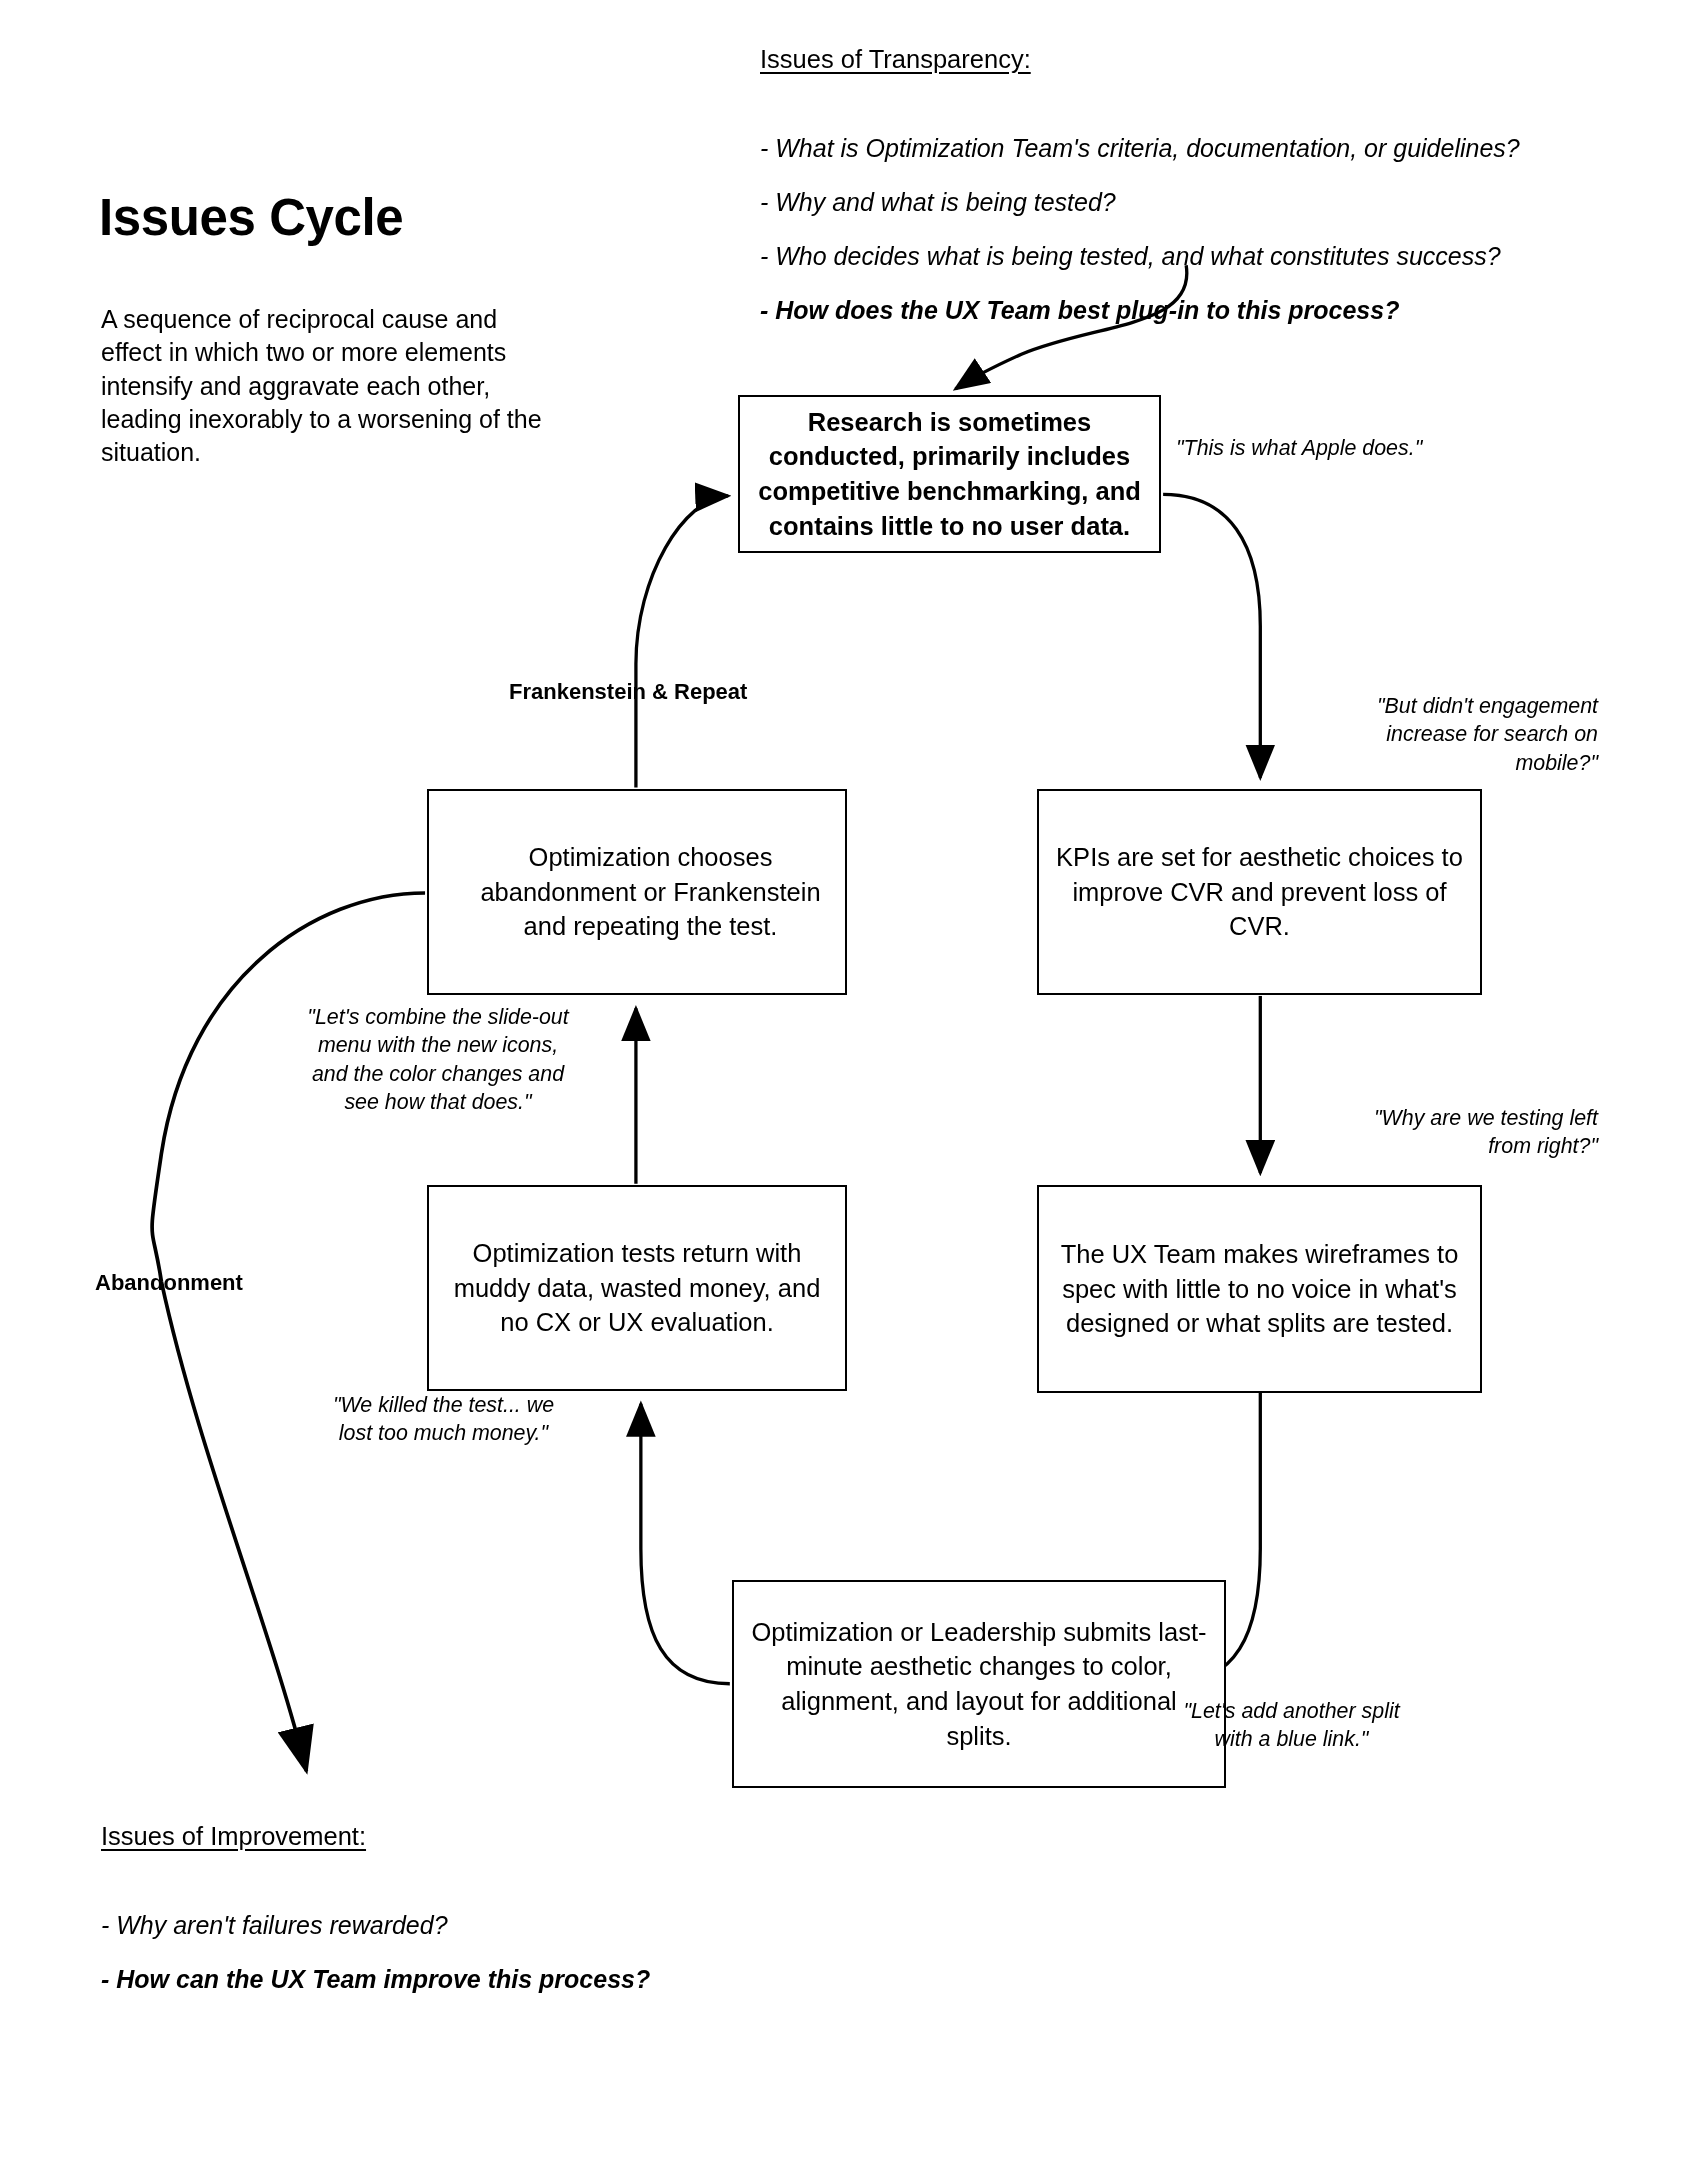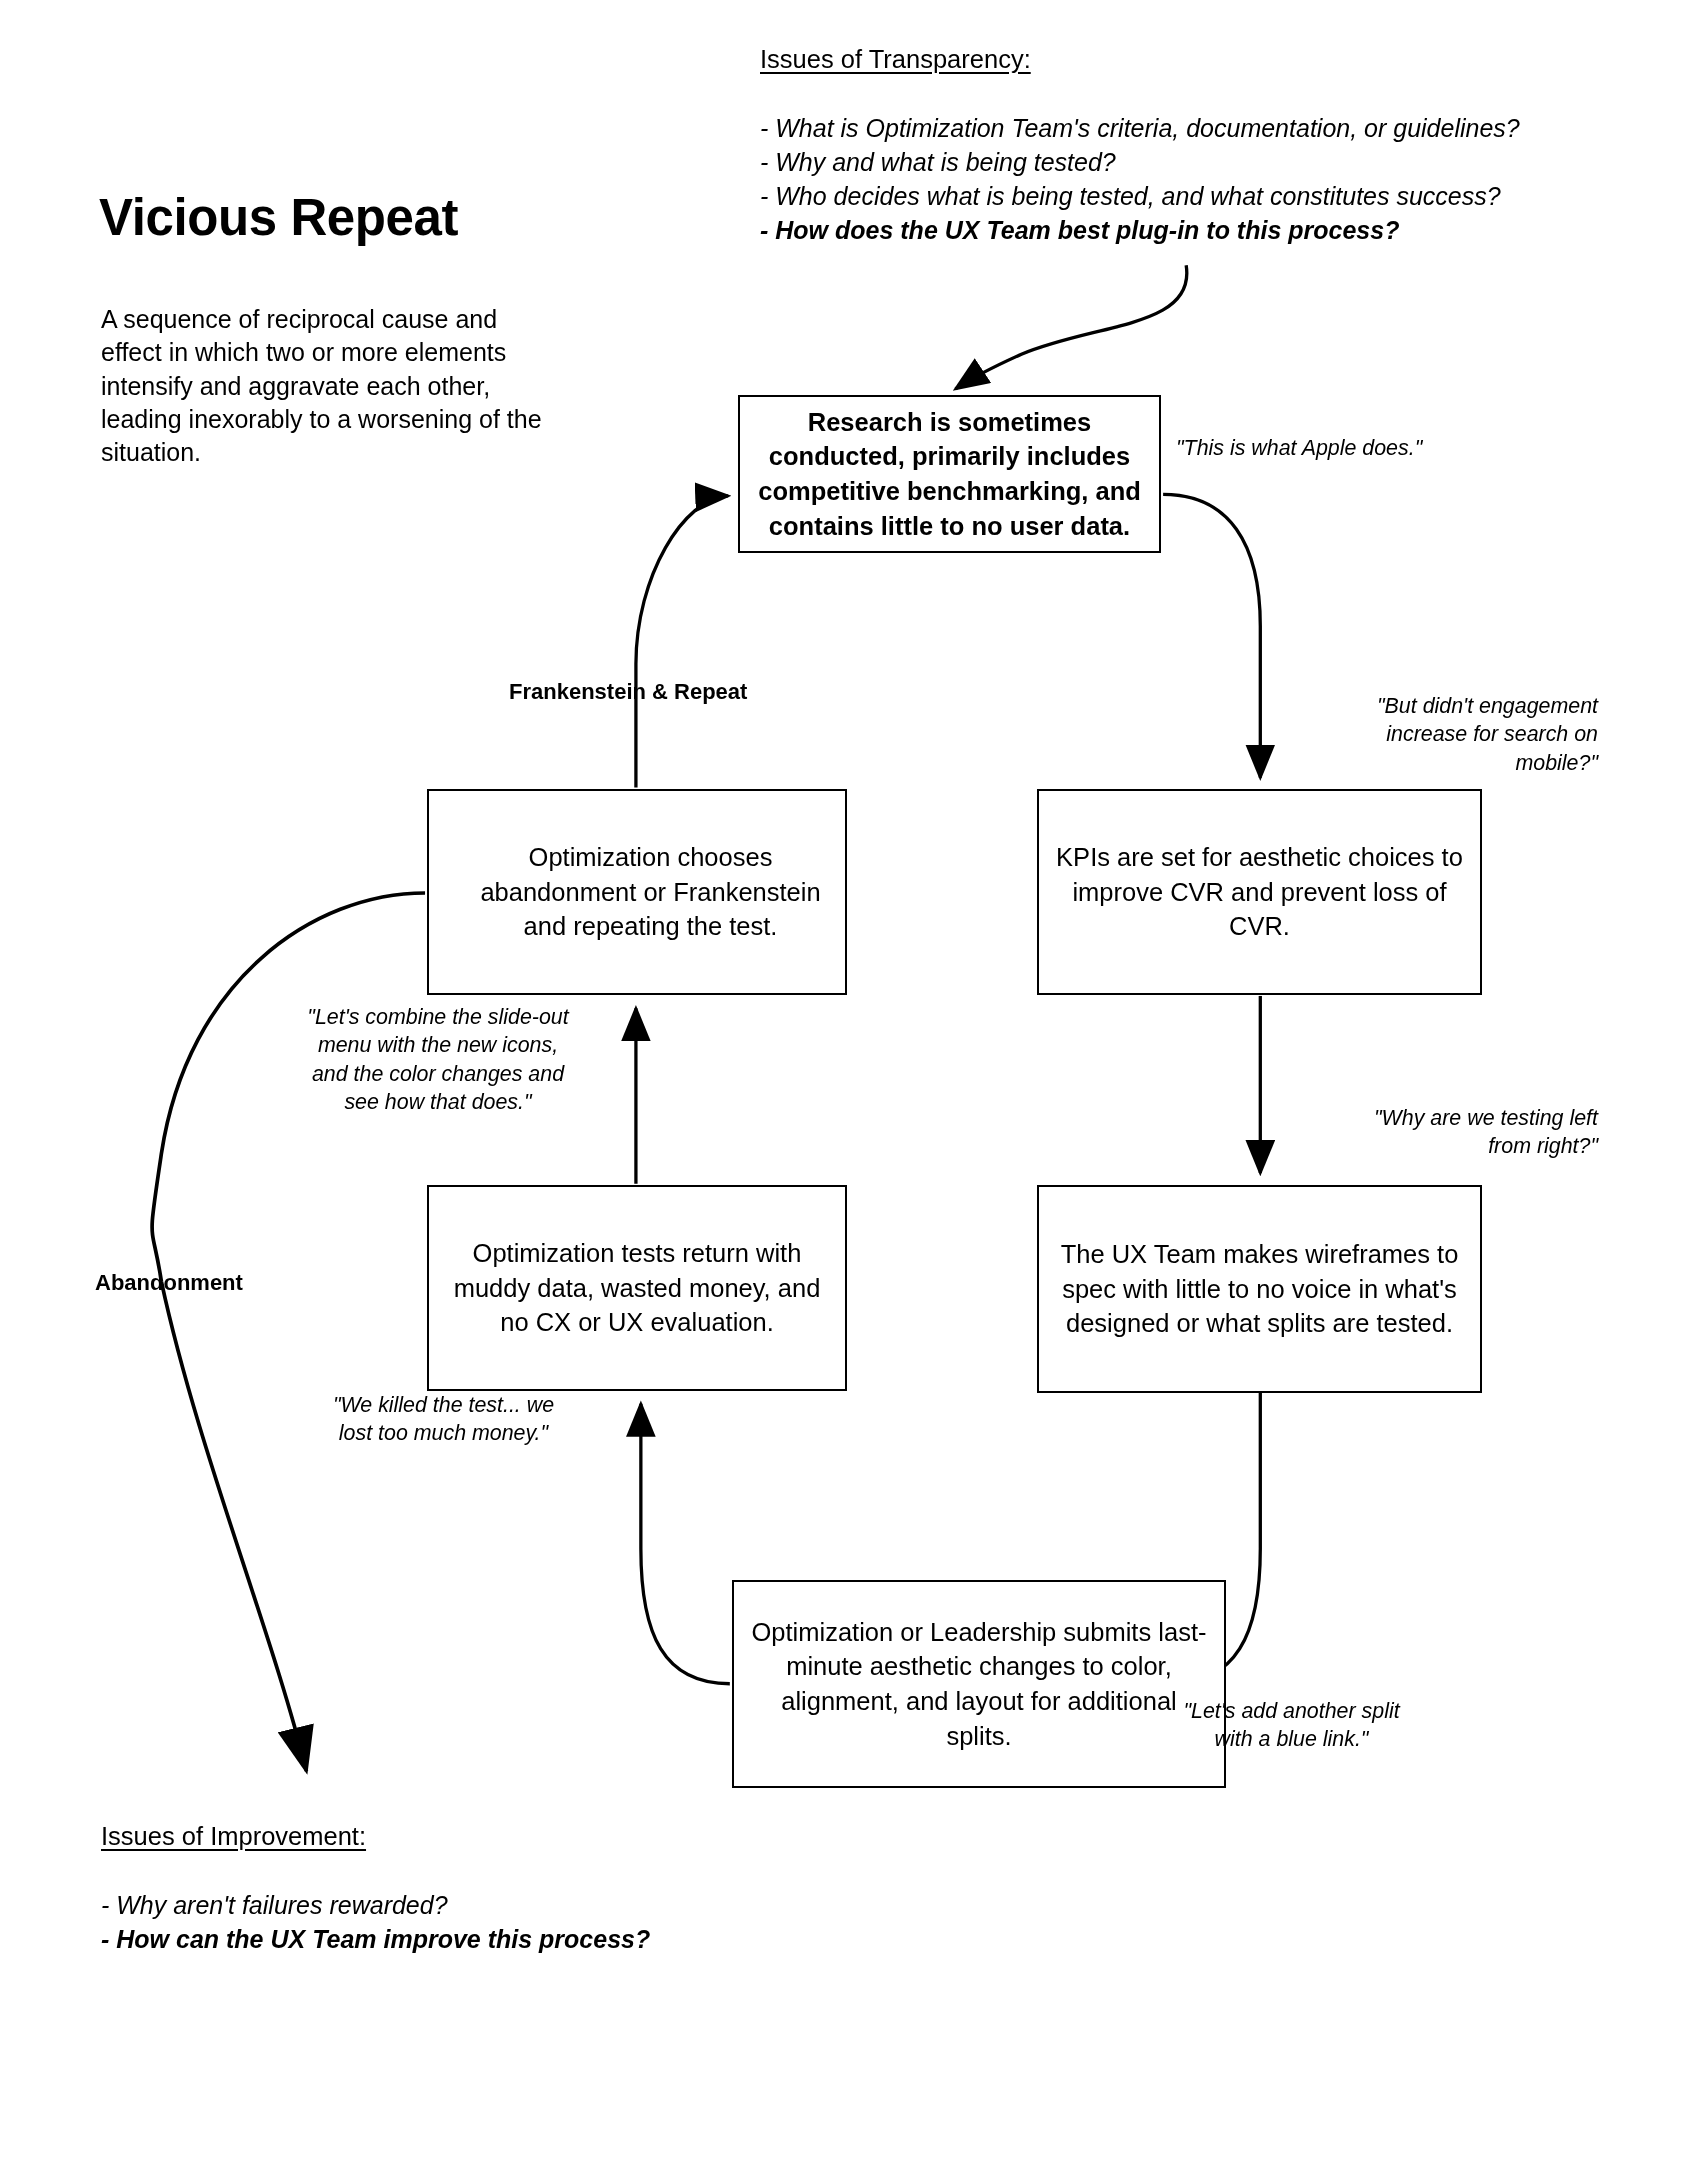--- a/index.html
+++ b/index.html
@@ -46,21 +46,21 @@
     font-size: 25.5px;
     text-decoration: underline;
     text-underline-offset: 4.1px;
     white-space: nowrap;
   }
   .section-list {
     font-size: 25px;
     font-style: italic;
     line-height: 1.365;
   }
-  .section-list .bullet-line { white-space: nowrap; }
+  .section-list .bullet-line { white-space: nowrap; margin-top: 20px; }
   .section-list .bullet-line.strong { font-weight: bold; }
 
   #transparency-heading { left: 760px; top: 45px; }
   #transparency-list    { left: 760px; top: 111px; }
   #improvement-heading  { left: 101px; top: 1822px; }
   #improvement-list     { left: 101px; top: 1888px; }
 
   
   .flow-box {
     box-sizing: border-box;
@@ -131,21 +131,21 @@
 
   <path d="M 772 1437 L 772 1224" fill="none" stroke="#000000" stroke-width="4" marker-end="url(#arrowhead)"></path>
 
   <path d="M 772 956 L 772 806 C 772 700 830 604 884 602" fill="none" stroke="#000000" stroke-width="4" marker-end="url(#arrowhead)"></path>
 
   <path d="M 516 1084 C 380 1084 228 1190 196 1400
            C 178 1520 184 1478 196 1556
            C 240 1760 330 1980 372 2150" fill="none" stroke="#000000" stroke-width="4.5" marker-end="url(#arrowhead-thin)"></path>
 </svg>
 
-<div class="abs" id="page-title">Vicious Repeat</div>
+<div class="abs" id="page-title">Issues Cycle</div>
 
 <div class="abs" id="intro-paragraph">A sequence of reciprocal cause and effect in which two or more elements intensify and aggravate each other, leading inexorably to a worsening of the situation.</div>
 
 <div class="abs section-heading" id="transparency-heading">Issues of Transparency:</div>
 <div class="abs section-list" id="transparency-list">
   <div class="bullet-line">- What is Optimization Team's criteria, documentation, or guidelines?</div>
   <div class="bullet-line">- Why and what is being tested?</div>
   <div class="bullet-line">- Who decides what is being tested, and what constitutes success?</div>
   <div class="bullet-line strong">- How does the UX Team best plug-in to this process?</div>
 </div>

